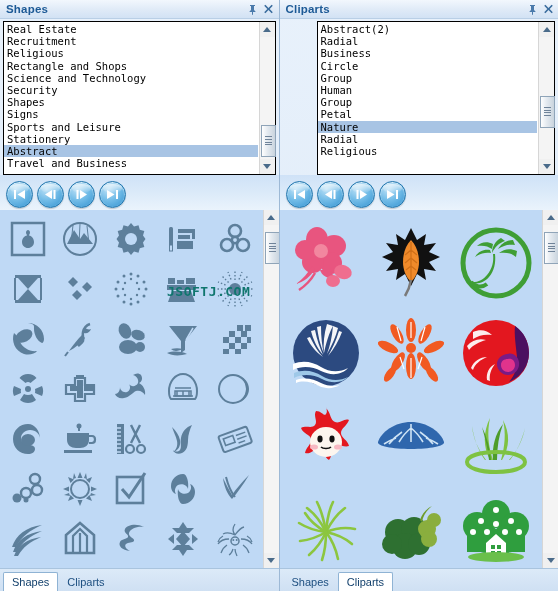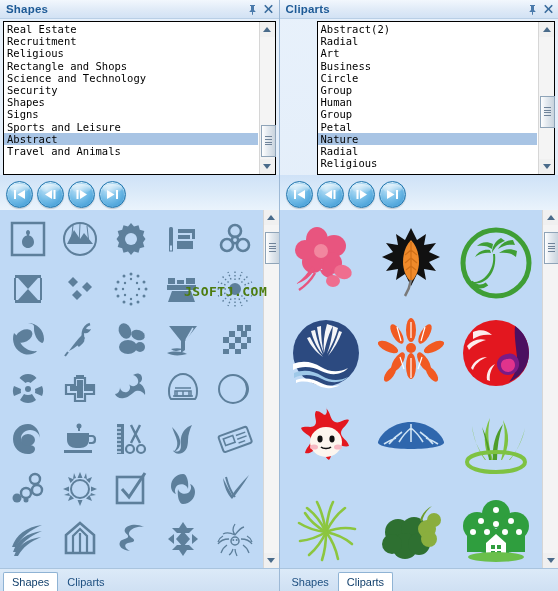--- a/index.html
+++ b/index.html
@@ -69,23 +69,23 @@
            background:#bfd9f5;overflow:hidden;}
   .gridarea{flex:1;position:relative;overflow:hidden;}
   .grid{display:grid;grid-template-columns:repeat(5,1fr);
         padding:4px 2px 0 2px;}
   .grid.big{grid-template-columns:repeat(3,1fr);padding:8px 4px 0 4px;}
   .cell{display:flex;align-items:center;justify-content:center;height:50px;cursor:pointer;}
   .grid.big .cell{height:90px;}
   .cell svg{display:block;}
 
   
-  .watermark{position:absolute;top:284px;left:184px;z-index:40;
+  .watermark{position:absolute;top:284px;left:167px;z-index:40;
              font-family:"DejaVu Sans Mono","Liberation Mono",monospace;
-             font-size:13px;font-weight:bold;color:#4d7c0f;letter-spacing:.5px;
+             font-size:13px;font-weight:bold;color:#0f766e;letter-spacing:.5px;
              pointer-events:none;}
 
   
   .tabstrip{flex:0 0 22px;display:flex;align-items:flex-end;gap:0;
             background:linear-gradient(180deg,#dceaf8 0%,#cfe0f3 100%);
             border-top:1px solid #a9c4de;padding-left:3px;}
   .tab{height:18px;line-height:18px;padding:0 8px;font-size:11px;color:#1d4f80;
        border:1px solid transparent;border-bottom:none;cursor:pointer;white-space:nowrap;}
   .tab.active{background:#ffffff;border-color:#8fb3d4;
               border-top-left-radius:2px;border-top-right-radius:2px;
@@ -117,22 +117,23 @@
       <div class="listitems">
         <div class="litem">Real Estate</div>
         <div class="litem">Recruitment</div>
         <div class="litem">Religious</div>
         <div class="litem">Rectangle and Shops</div>
         <div class="litem">Science and Technology</div>
         <div class="litem">Security</div>
         <div class="litem">Shapes</div>
         <div class="litem">Signs</div>
         <div class="litem">Sports and Leisure</div>
+        <div class="litem">Stationery</div>
         <div class="litem sel">Abstract</div>
-        <div class="litem">Travel and Animals</div>
+        <div class="litem">Travel and Business</div>
       </div>
       <div class="vscroll">
         <div class="sbtn">
             <div class="arr arr-up"></div>
           </div>
         <div class="strack">
           <div class="sthumb" style="top:72%">
             <span class="grip">
                 <i></i>
                 <i></i>
@@ -581,21 +582,20 @@
         <svg width="11" height="11" viewBox="0 0 11 11">
             <path d="M1.2 1.8 2.4 0.8 5.5 4 8.6 0.8 9.8 1.8 6.7 5l3.1 3.2-1.2 1-3.1-3.2L2.4 9.2l-1.2-1L4.3 5z" fill="#3b6d9e"></path>
           </svg>
       </span>
     </div>
 
     <div class="listwrap">
       <div class="listitems">
         <div class="litem">Abstract(2)</div>
         <div class="litem">Radial</div>
-        <div class="litem">Art</div>
         <div class="litem">Business</div>
         <div class="litem">Circle</div>
         <div class="litem">Group</div>
         <div class="litem">Human</div>
         <div class="litem">Group</div>
         <div class="litem">Petal</div>
         <div class="litem sel">Nature</div>
         <div class="litem">Radial</div>
         <div class="litem">Religious</div>
       </div>

